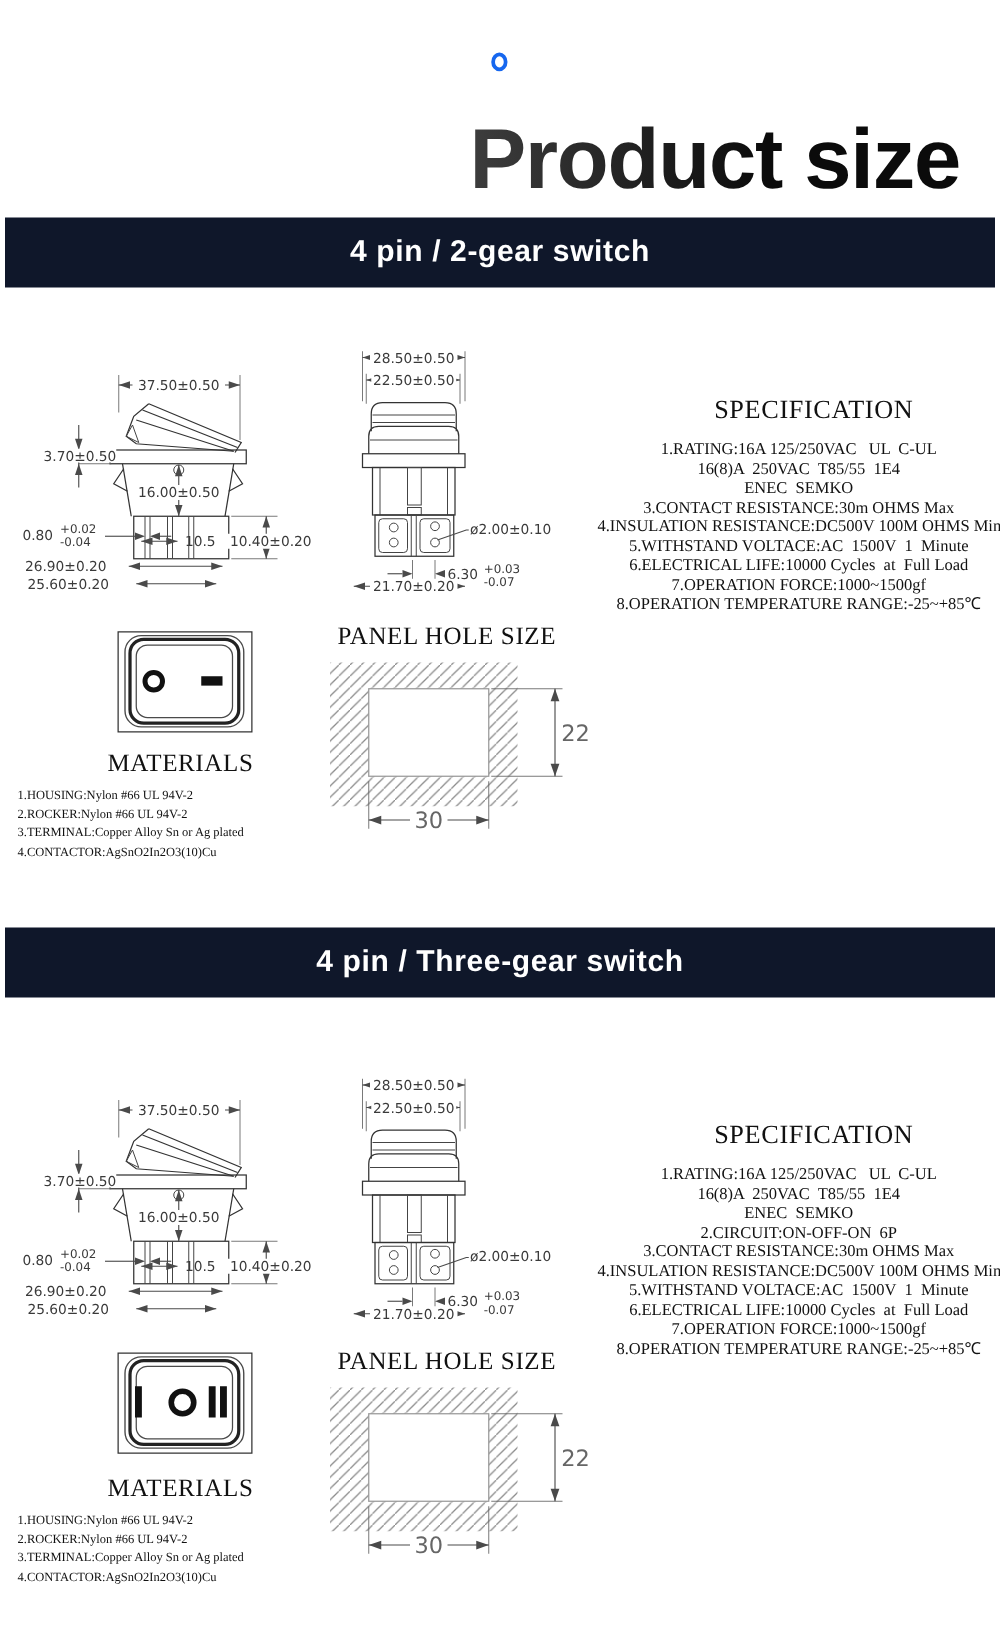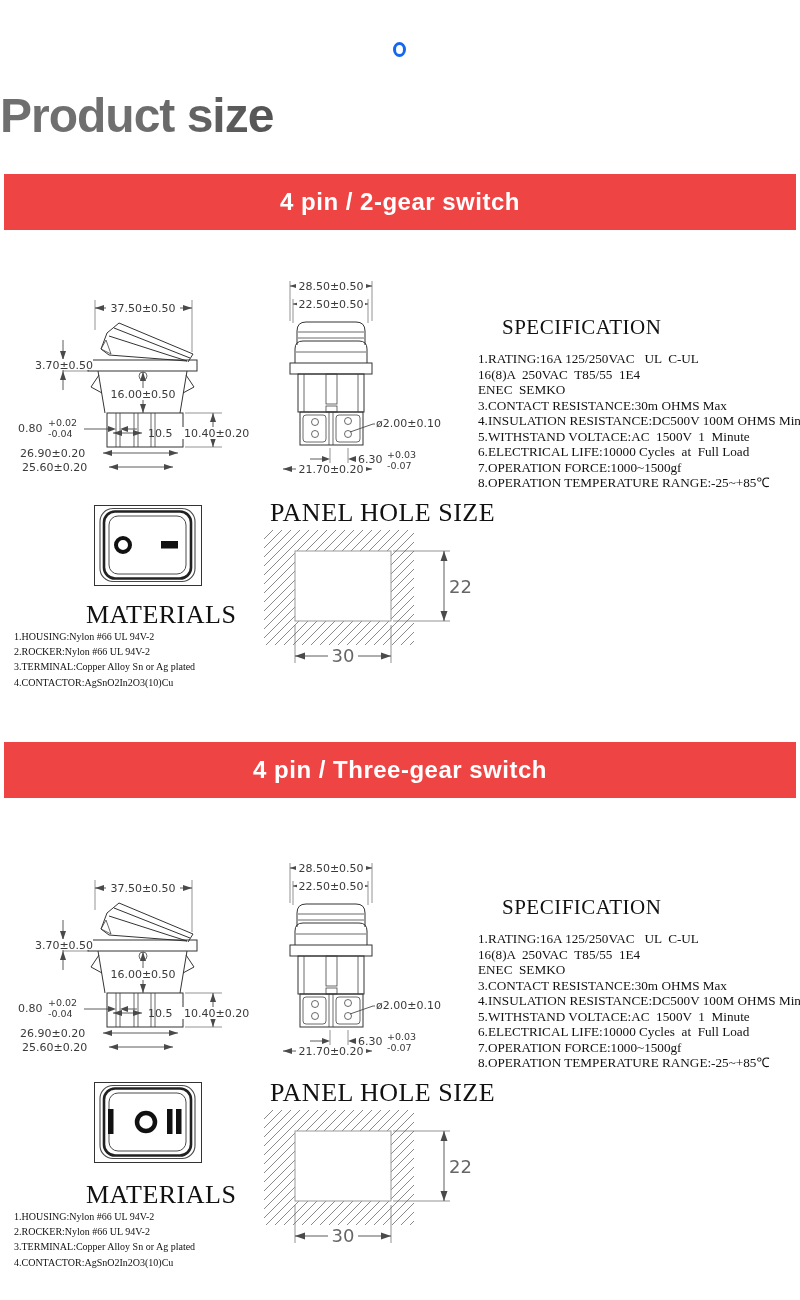--- a/index.html
+++ b/index.html
@@ -2,50 +2,50 @@
 <html><head>
 <meta charset="utf-8">
 <style>
   html,body{margin:0;padding:0;}
   body{width:800px;height:1300px;position:relative;background:#fff;
        font-family:"Liberation Sans",sans-serif;overflow:hidden;}
 
   
   .brand-ring{position:absolute;left:393px;top:42px;width:13px;height:15px;
       border:3.5px solid #1667ef;border-radius:50%;box-sizing:border-box;}
-  .page-title{position:absolute;left:0;top:88px;width:768px;text-align:left;
-      font-size:48px;font-weight:700;letter-spacing:-1px;
+  .page-title{position:absolute;left:0;top:88px;width:768px;text-align:right;
+      font-size:68px;font-weight:700;letter-spacing:-1px;
       background:linear-gradient(90deg,#6f6f6f 18%,#0b0b0b 80%);
       -webkit-background-clip:text;background-clip:text;color:transparent;}
 
   
-  .sec-banner{position:absolute;left:4px;width:792px;height:56px;background:#ef4444;
+  .sec-banner{position:absolute;left:4px;width:792px;height:56px;background:#0f172a;
       color:#fff;display:flex;align-items:center;justify-content:center;
       font-size:24px;font-weight:700;letter-spacing:.5px;}
   #banner1{top:174px;} #banner2{top:742px;}
 
   
   svg{position:absolute;overflow:visible;}
   .ln{stroke:#333;stroke-width:1;fill:none;}
   .lt{stroke:#444;stroke-width:.8;fill:none;}
   .dim{stroke:#4a4a4a;stroke-width:.9;fill:none;}
   .ext{stroke:#666;stroke-width:.7;fill:none;}
   .ah{fill:#4a4a4a;stroke:none;}
   .dt{font-family:"DejaVu Sans",sans-serif;font-size:11px;fill:#3a3a3a;}
   .dt2{font-family:"DejaVu Sans",sans-serif;font-size:9.5px;fill:#3a3a3a;}
   .dbig{font-family:"DejaVu Sans",sans-serif;font-size:18px;fill:#666;}
   .mask{fill:#fff;stroke:none;}
   .mark{fill:#111;stroke:none;}
 
   
-  .spec{position:absolute;left:478px;width:322px;font-family:"Liberation Serif",serif;color:#111;}
+  .spec{position:absolute;left:478px;width:322px;font-family:"Liberation Serif",serif;color:#111;text-align:center;}
   .spec .st{font-size:21px;margin:0 0 11px 24px;letter-spacing:.5px;font-weight:400;}
   .spec .sl{font-size:13.2px;line-height:15.5px;white-space:pre;}
   .spec .ind{}
-  .serif-title{position:absolute;font-family:"Liberation Serif",serif;font-size:26px;
+  .serif-title{position:absolute;font-family:"Liberation Serif",serif;font-size:20px;
       color:#111;letter-spacing:.5px;}
   .mats{position:absolute;left:14px;width:260px;font-family:"Liberation Serif",serif;color:#111;}
   .mats .ml{font-size:10px;line-height:15.2px;white-space:pre;}
 </style>
 </head>
 <body>
 
 <div class="brand-ring"></div>
 <div class="page-title">Product size</div>
 
@@ -374,20 +374,21 @@
     <rect class="mask" x="26" y="188" width="70" height="12"></rect>
     <text class="dt" x="61" y="198" text-anchor="middle">21.70±0.20</text>
   </g>
 </svg>
 
 <div class="spec" style="top:895px">
   <div class="st">SPECIFICATION</div>
   <div class="sl">1.RATING:16A 125/250VAC   UL  C-UL</div>
   <div class="sl ind">16(8)A  250VAC  T85/55  1E4</div>
   <div class="sl ind">ENEC  SEMKO</div>
+  <div class="sl">2.CIRCUIT:ON-OFF-ON  6P</div>
   <div class="sl">3.CONTACT RESISTANCE:30m OHMS Max</div>
   <div class="sl">4.INSULATION RESISTANCE:DC500V 100M OHMS Min</div>
   <div class="sl">5.WITHSTAND VOLTACE:AC  1500V  1  Minute</div>
   <div class="sl">6.ELECTRICAL LIFE:10000 Cycles  at  Full Load</div>
   <div class="sl">7.OPERATION FORCE:1000~1500gf</div>
   <div class="sl">8.OPERATION TEMPERATURE RANGE:-25~+85℃</div>
 </div>
 
 <svg style="left:92px;top:1080px" width="112" height="85" viewBox="0 0 112 85">
   <rect class="ln" x="2.5" y="2.5" width="107" height="80" fill="#fff" stroke="#4a4a4a"></rect>

